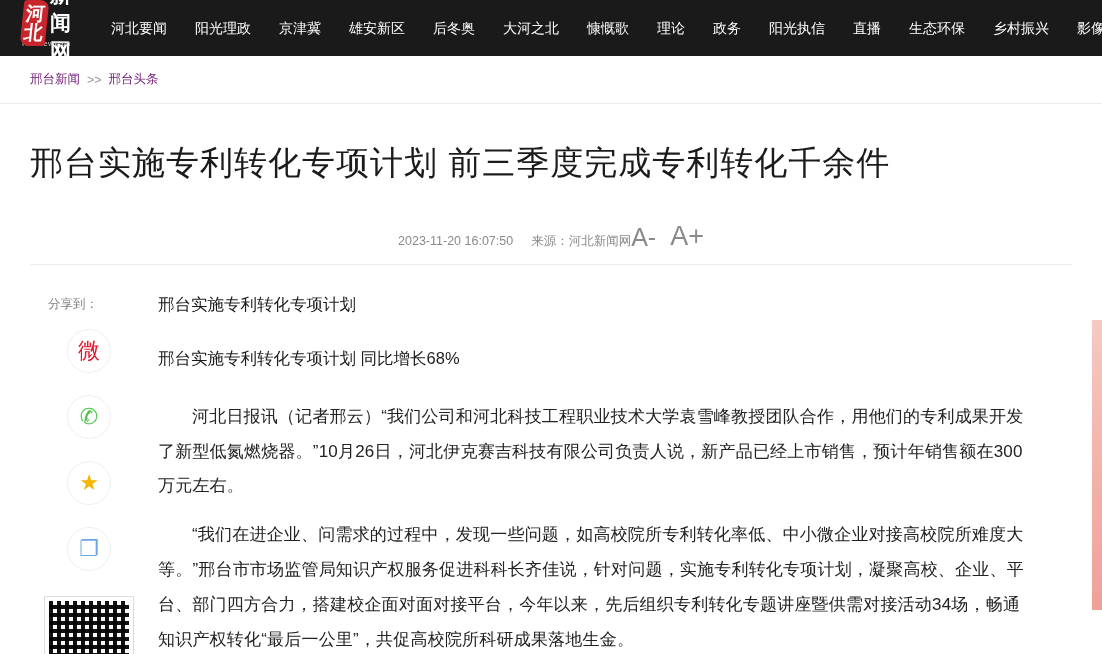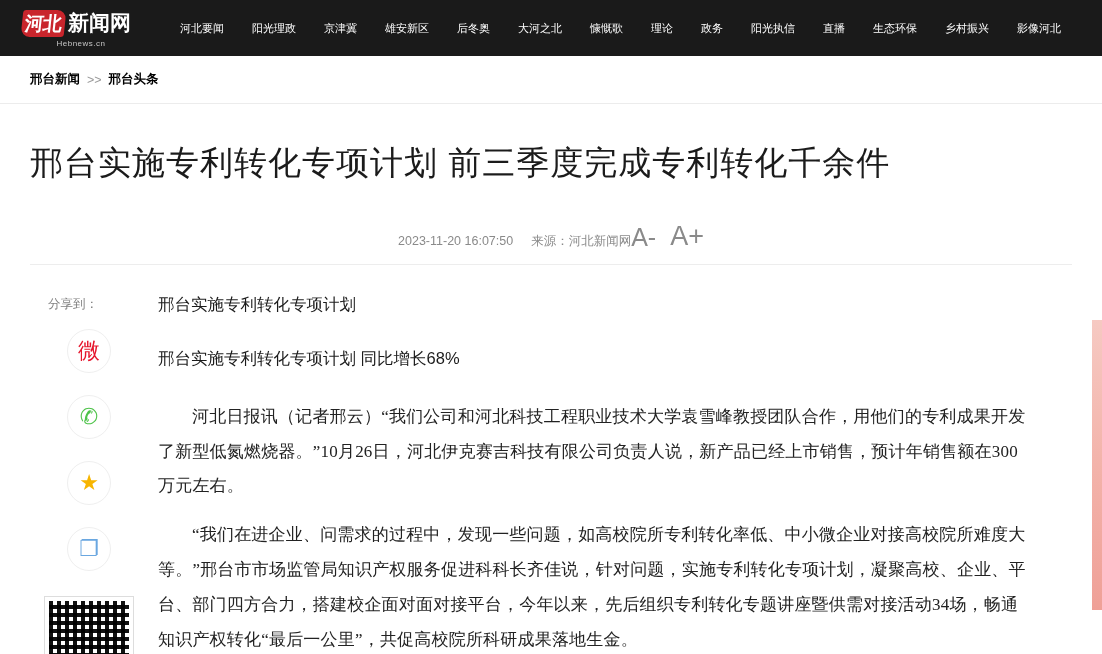--- a/index.html
+++ b/index.html
@@ -68,39 +68,39 @@
     font-family: "Liberation Sans", sans-serif;
   }
   .navlinks {
     display: flex;
     align-items: center;
     flex: 1;
     height: 100%;
   }
   .navlink {
     color: #ffffff;
-    font-size: 11px;
+    font-size: 14px;
     padding: 0 14px;
     line-height: 56px;
     white-space: nowrap;
     text-decoration: none;
     cursor: pointer;
   }
 
   
   .breadcrumb {
     height: 48px;
     display: flex;
     align-items: center;
     padding-left: 30px;
     font-size: 12.5px;
     color: #666;
     border-bottom: 1px solid #ececec;
   }
-  .breadcrumb a { color: #000000; text-decoration: none; cursor: pointer; font-weight: bold; }
+  .breadcrumb a { color: #701a75; text-decoration: none; cursor: pointer; }
   .breadcrumb .sep { margin: 0 7px; color: #999; }
 
   
   .article {
     padding: 0 30px;
   }
   .headline {
     font-size: 33px;
     font-weight: normal;
     color: #1b1b1b;
@@ -198,21 +198,21 @@
     line-height: 1.6;
     margin: 0 0 28px 0;
   }
   .para {
     font-size: 17px;
     color: #222;
     line-height: 2.05;
     text-indent: 2em;
     margin: 0 0 14px 0;
     letter-spacing: 0.2px;
-    font-family: Liberation Serif, serif;
+    font-family: Liberation Sans, sans-serif;
   }
 
   
   .right-sliver {
     position: absolute;
     right: 0;
     top: 320px;
     width: 10px;
     height: 290px;
     background: linear-gradient(180deg, #f6c9c2 0%, #f3b3aa 50%, #efa097 100%);

